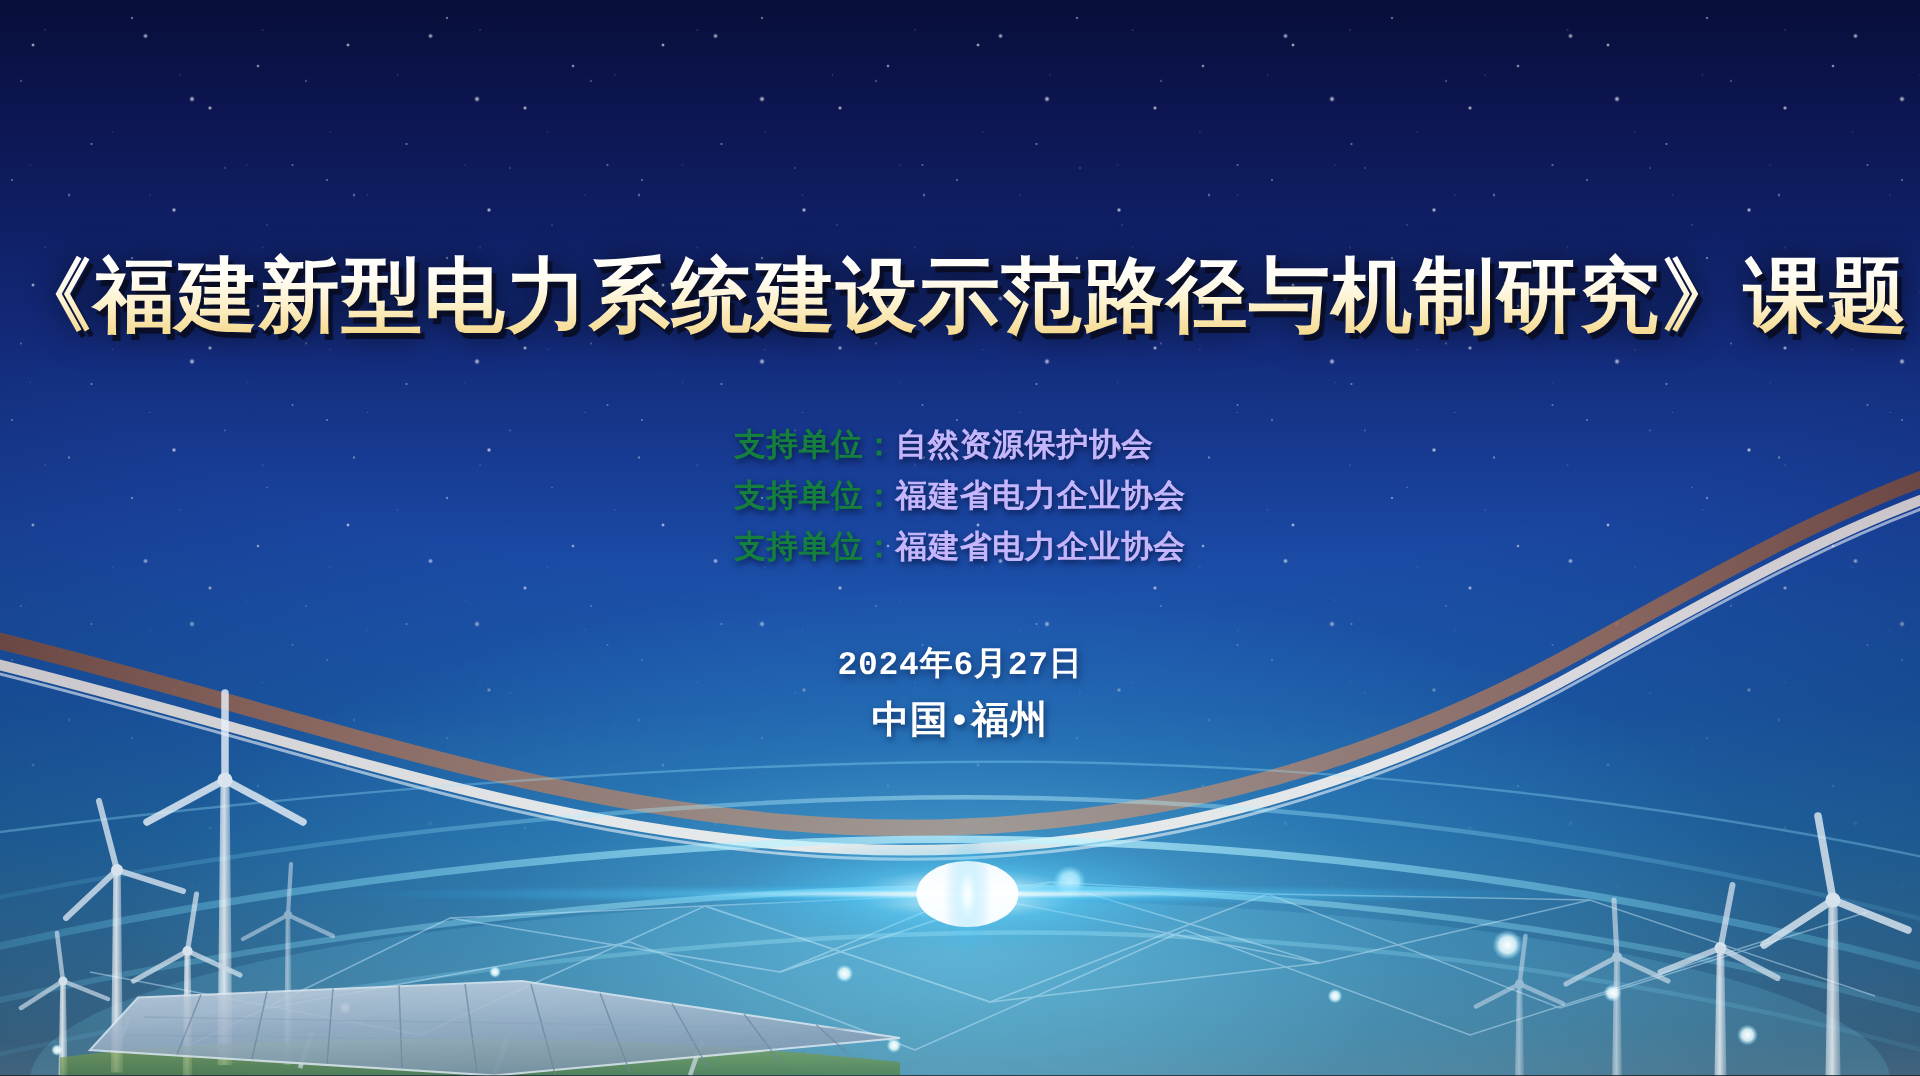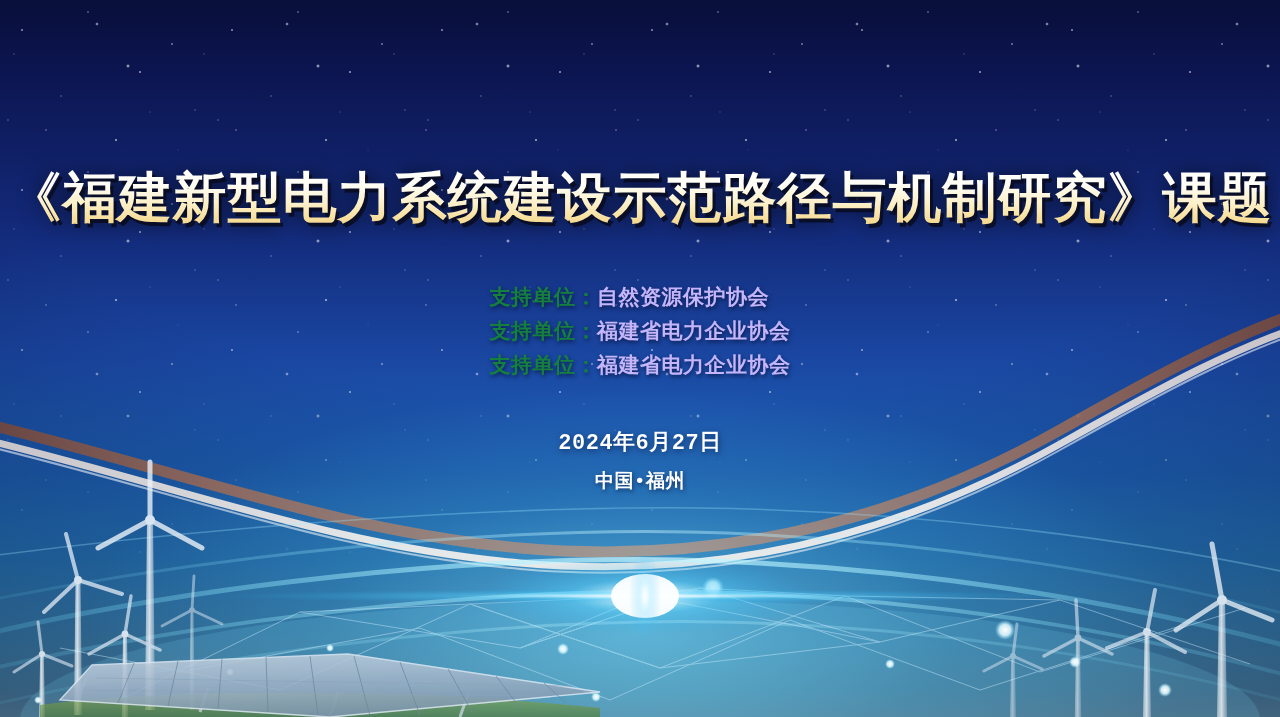--- a/index.html
+++ b/index.html
@@ -150,21 +150,21 @@
     letter-spacing:.5px;
     background:linear-gradient(100deg,#ffffff 0%,#ffffff 62%,#fdf1cf 80%,#f0dba4 100%);
     -webkit-background-clip:text;
             background-clip:text;
     color:transparent;
     -webkit-text-fill-color:transparent;
     filter:drop-shadow(1px 2px 3px rgba(5,20,60,.6));
   }
   .meta-place{
     margin-top:6px;
-    font-size:19px;
+    font-size:25px;
     font-weight:bold;
     line-height:32px;
     letter-spacing:.5px;
     color:#ffffff;
     text-shadow:1px 2px 4px rgba(5,20,60,.6);
   }
 </style>
 </head>
 <body>
 

